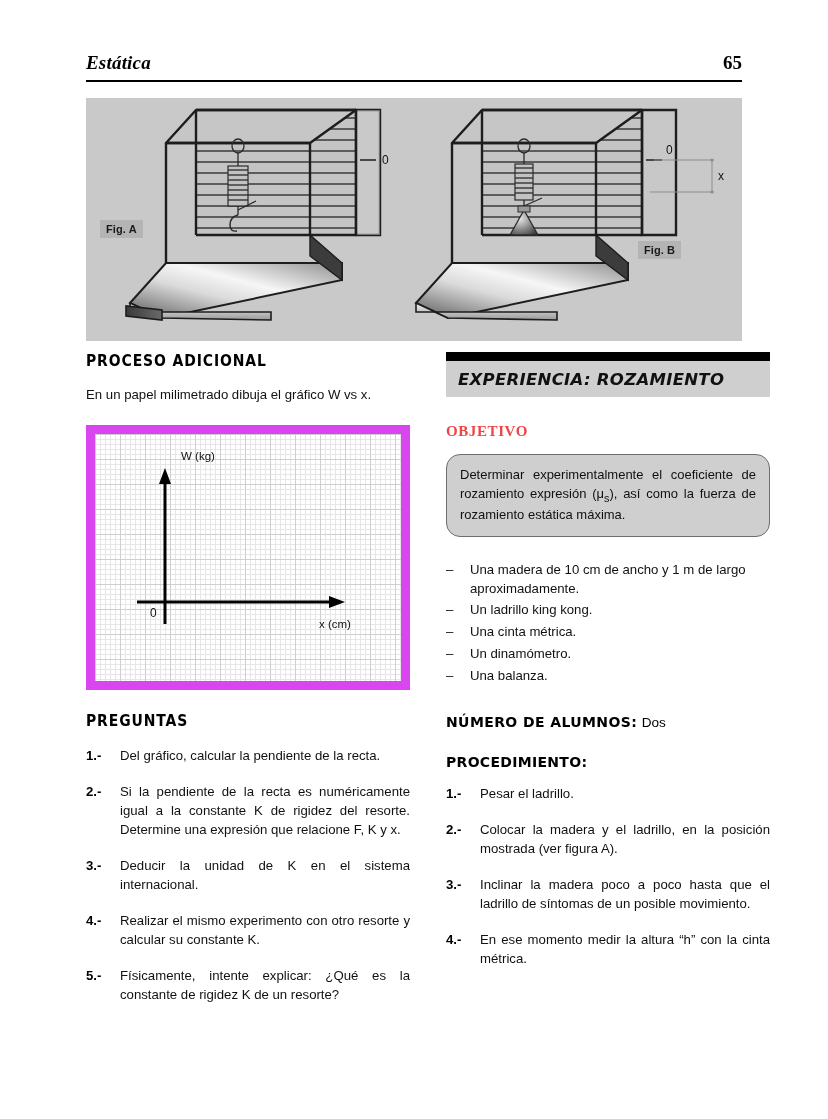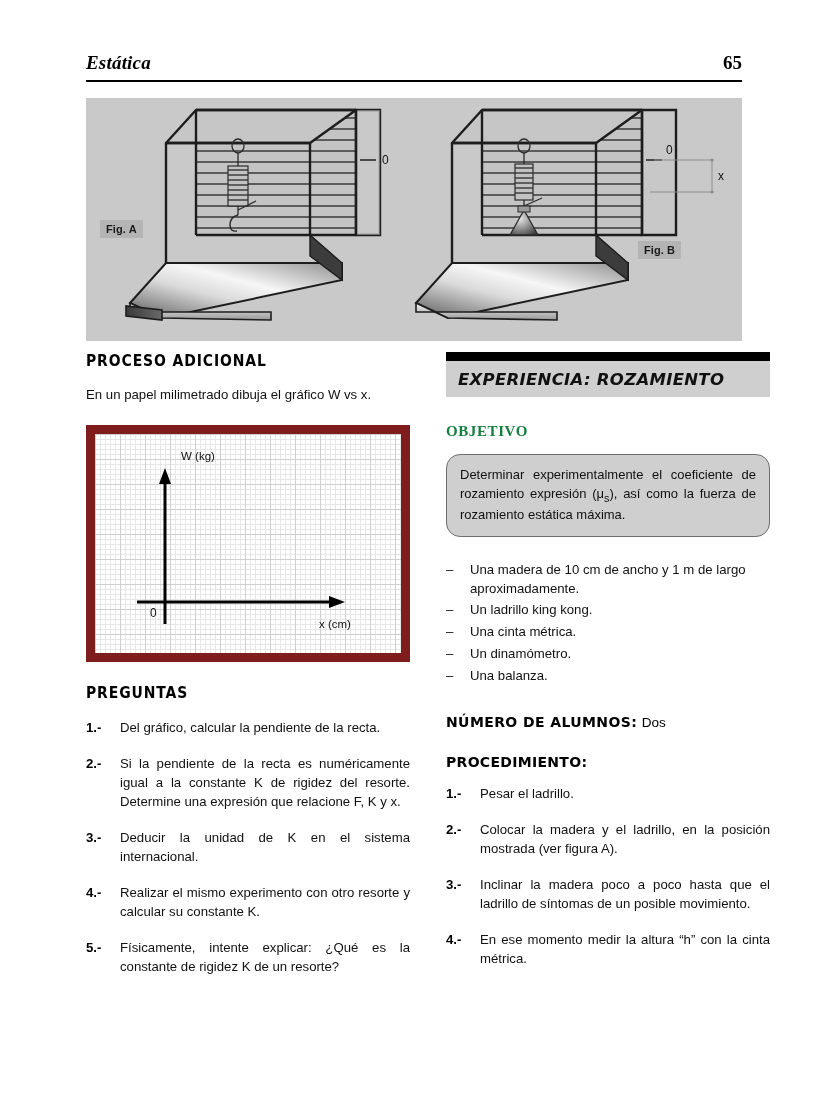--- a/index.html
+++ b/index.html
@@ -105,21 +105,21 @@
     letter-spacing: .9px;
     color: #000;
     margin: 0 0 16px 0;
     font-stretch: condensed;
   }
   .h-serif {
     font-family: "Liberation Serif", serif;
     font-weight: bold;
     font-size: 15px;
     letter-spacing: .6px;
-    color: #15803d;
+    color: #ef4444;
     margin: 0 0 14px 0;
   }
   .h-sans-bold {
     font-family: "DejaVu Sans", sans-serif;
     font-weight: bold;
     font-size: 14px;
     letter-spacing: .3px;
     color: #000;
     margin: 0 0 14px 0;
   }
@@ -128,22 +128,22 @@
     font-size: 13.2px;
     line-height: 1.42;
     color: #111;
     margin: 0;
   }
 
   
   .graph-box {
     position: relative;
     width: 324px;
-    height: 237px;
-    background: #7f1d1d;
+    height: 265px;
+    background: #d946ef;
     margin-top: 20px;
     margin-bottom: 22px;
     box-sizing: border-box;
     padding: 9px;
   }
   .graph-inner {
     position: relative;
     width: 100%;
     height: 100%;
     background-color: #ffffff;

